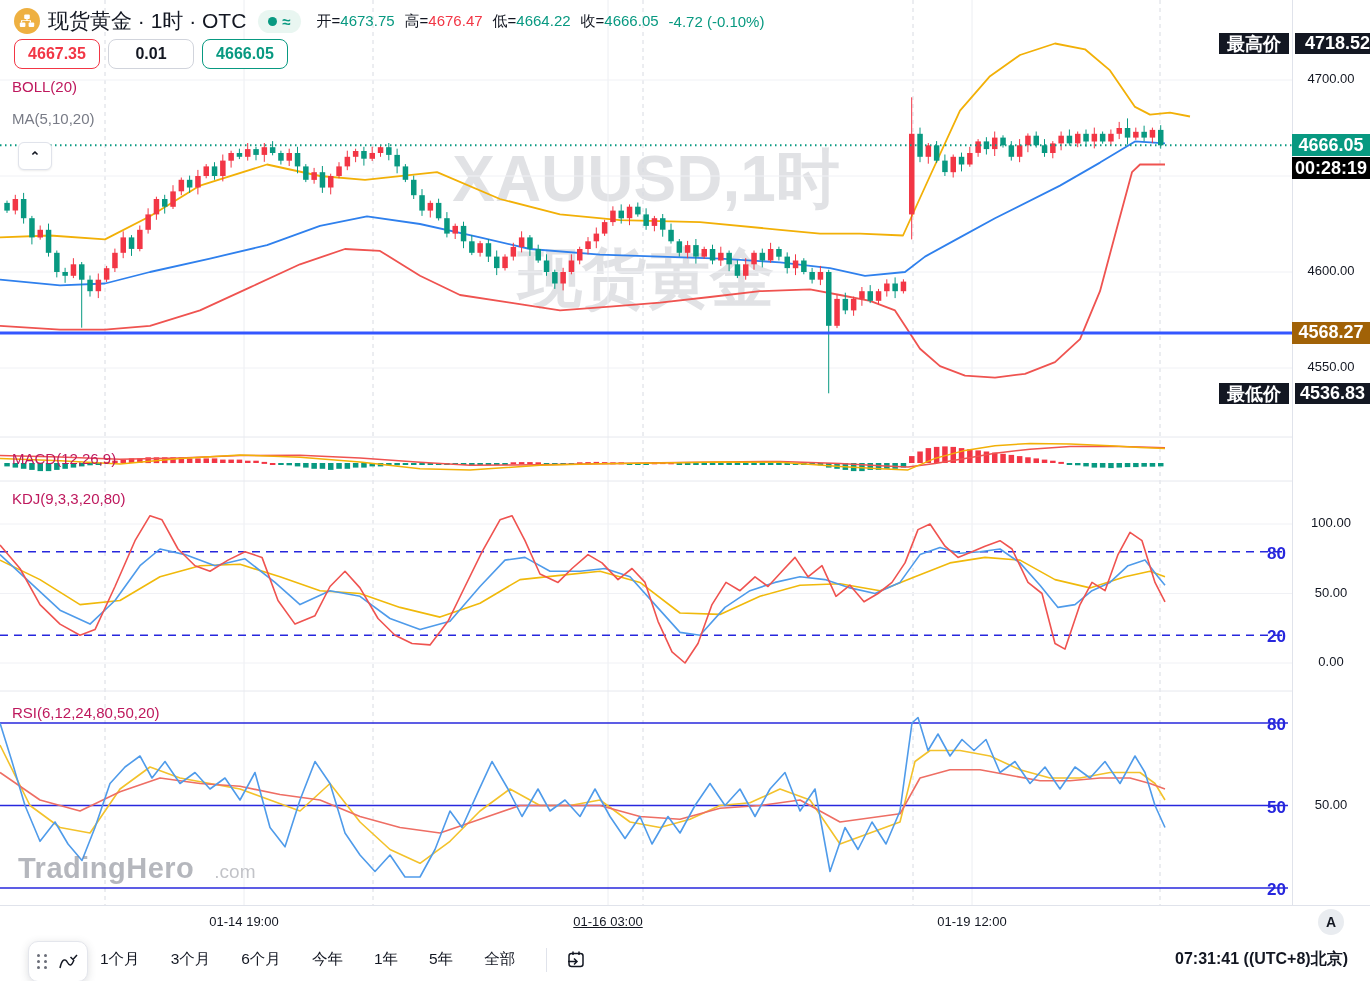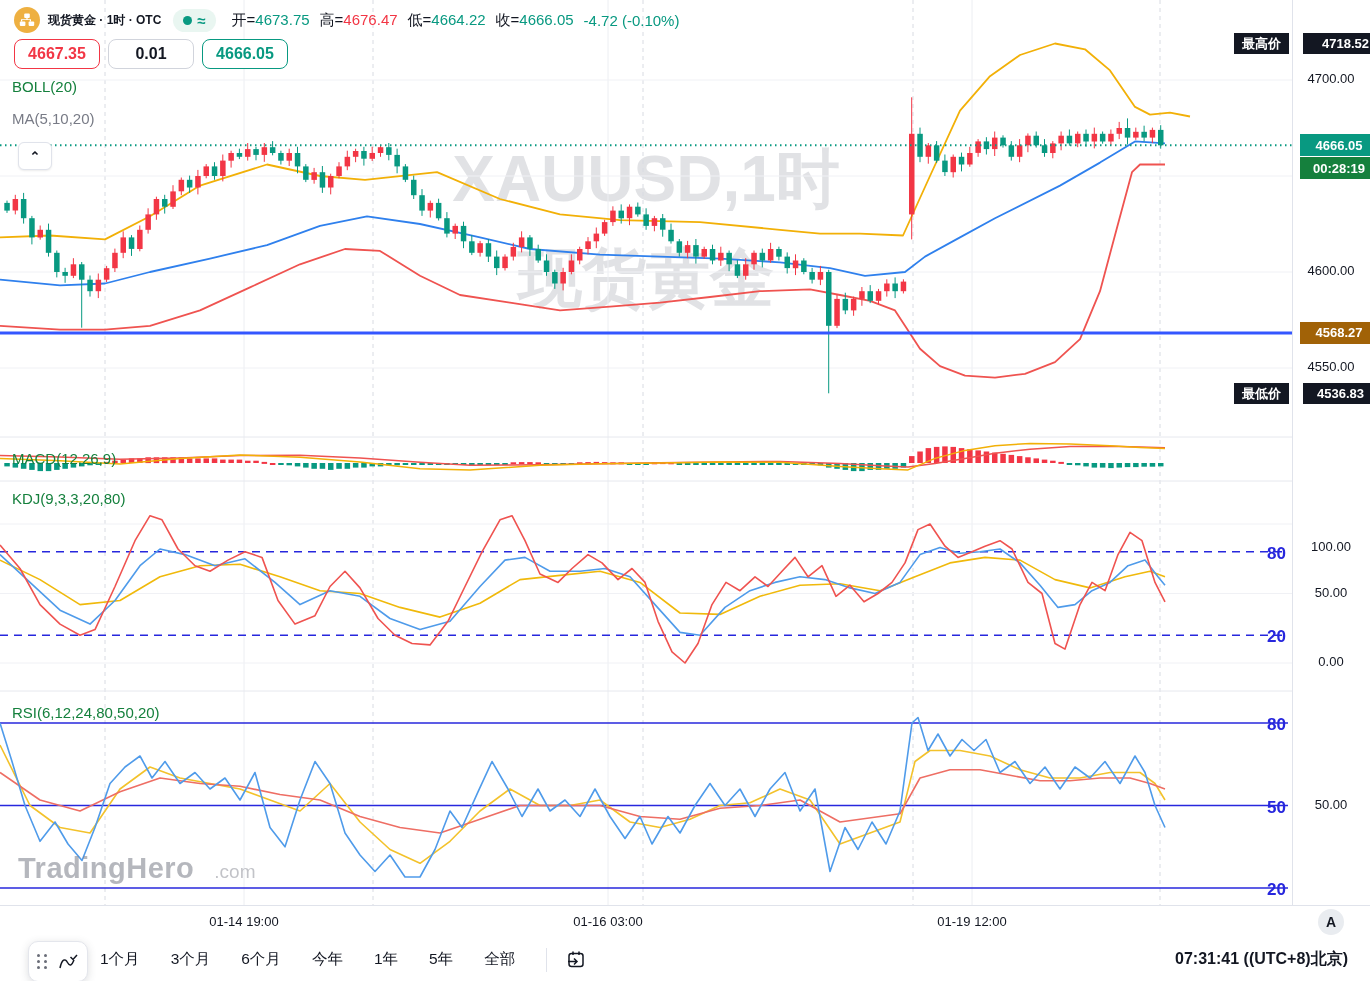--- a/index.html
+++ b/index.html
@@ -11,42 +11,42 @@
   .wm div{font-size:64px;line-height:1.55;}
   .brand{position:absolute;left:18px;top:852px;z-index:2;color:rgba(120,123,134,0.55);font-weight:700;}
   .brand-main{font-size:29px;letter-spacing:0.5px;}
   .brand-suffix{font-size:19px;font-weight:400;color:rgba(120,123,134,0.45);margin-left:20px;}
   #svgwrap{position:absolute;left:0;top:0;z-index:1;}
   
   .axiscol{position:absolute;left:1292px;top:0;width:78px;height:937px;background:#fff;
            border-left:1px solid #e0e3eb;z-index:1;}
   .axlbl{position:absolute;left:1292px;width:78px;text-align:center;font-size:13px;color:#131722;z-index:2;}
   .bluelbl{position:absolute;width:34px;text-align:right;font-size:17px;font-weight:700;color:#2727dd;z-index:2;right:84px;}
-  .badge{position:absolute;z-index:3;font-size:13px;font-weight:600;color:#fff;display:flex;
-         align-items:center;justify-content:center;margin-left:8px;}
+  .badge{position:absolute;z-index:3;font-size:18px;font-weight:600;color:#fff;display:flex;
+         align-items:center;justify-content:center;}
   .badge.dark{background:#131722;}
   .badge.teal{background:#089981;}
-  .badge.teal2{background:#15803d;}
+  .badge.teal2{background:#000000;}
   .badge.blue{background:#a16207;}
   
   .hdr{position:absolute;left:14px;top:7px;display:flex;align-items:center;z-index:4;}
-  .hdr .title{font-size:12px;font-weight:700;margin-left:8px;}
+  .hdr .title{font-size:21px;font-weight:400;margin-left:8px;}
   .pill{display:flex;align-items:center;gap:5px;background:#e9f6f1;border-radius:12px;
         padding:3px 10px;margin-left:12px;}
   .pill .dot{width:9px;height:9px;border-radius:50%;background:#089981;}
   .pill .approx{color:#089981;font-size:15px;font-weight:700;}
   .ohlc{display:flex;align-items:center;margin-left:16px;font-size:15px;gap:10px;}
   .ohlc .lab{color:#131722;}
   .c-up{color:#089981;} .c-dn{color:#f23645;}
   .quotes{position:absolute;left:14px;top:39px;display:flex;gap:8px;z-index:4;}
   .qbox{height:28px;min-width:84px;display:flex;align-items:center;justify-content:center;
         border-radius:8px;font-size:16px;font-weight:600;border:1.5px solid #d1d4dc;background:#fff;}
   .qbox.sell{border-color:#f23645;color:#f23645;}
   .qbox.buy{border-color:#089981;color:#089981;}
-  .indlbl{position:absolute;left:12px;z-index:2;font-size:15px;color:#15803d;}
+  .indlbl{position:absolute;left:12px;z-index:2;font-size:15px;color:#be185d;}
   .indlbl.gray{color:#787b86;}
   .chev{position:absolute;left:18px;top:142px;width:32px;height:26px;background:#fff;
         border:1px solid #e0e3eb;border-radius:6px;z-index:4;display:flex;align-items:center;
         justify-content:center;font-size:13px;font-weight:700;color:#131722;box-shadow:0 1px 2px rgba(0,0,0,0.08);}
   .logo{width:26px;height:26px;border-radius:50%;background:#eeb041;display:flex;align-items:center;justify-content:center;}
   
   .taxis{position:absolute;left:0;top:905px;width:1370px;height:32px;background:#fff;
          border-top:1px solid #e0e3eb;border-bottom:1px solid #f97316;z-index:4;}
   .tlabel{position:absolute;top:8px;transform:translateX(-50%);font-size:13px;color:#131722;}
   .abtn{position:absolute;right:26px;top:3px;width:26px;height:26px;border-radius:50%;
@@ -537,21 +537,21 @@
         <polyline points="0.0,772.5 40.0,800.0 80.0,811.0 120.0,791.8 160.0,778.0 200.0,783.5 240.0,786.3 280.0,794.5 320.0,800.0 360.0,816.5 400.0,827.5 440.0,833.0 480.0,819.3 520.0,805.5 560.0,805.5 600.0,805.5 640.0,816.5 680.0,819.3 720.0,808.3 760.0,805.5 800.0,800.0 840.0,822.0 880.0,816.5 900.0,813.8 920.0,778.0 950.0,769.8 980.0,769.8 1010.0,775.3 1040.0,780.8 1070.0,780.8 1100.0,778.0 1130.0,778.0 1150.0,783.5 1165.0,789.0" fill="none" stroke="#ee6e64" stroke-width="1.6" stroke-linejoin="round"></polyline>
         <polyline points="0.0,723.0 12.0,761.5 25.0,805.5 40.0,841.3 55.0,822.0 68.0,844.0 82.0,860.5 95.0,827.5 110.0,783.5 125.0,767.0 140.0,756.0 152.0,778.0 165.0,761.5 180.0,783.5 195.0,772.5 210.0,789.0 225.0,778.0 240.0,800.0 255.0,772.5 270.0,827.5 285.0,846.8 300.0,800.0 315.0,761.5 330.0,783.5 345.0,833.0 360.0,855.0 375.0,871.5 390.0,855.0 405.0,877.0 420.0,877.0 435.0,849.5 450.0,811.0 462.0,827.5 478.0,791.8 492.0,761.5 508.0,789.0 522.0,816.5 538.0,789.0 550.0,811.0 565.0,800.0 580.0,816.5 595.0,789.0 610.0,816.5 625.0,838.5 640.0,816.5 652.0,844.0 668.0,816.5 680.0,833.0 695.0,805.5 710.0,783.5 725.0,805.5 740.0,789.0 755.0,816.5 770.0,789.0 785.0,772.5 800.0,811.0 815.0,789.0 830.0,871.5 845.0,827.5 858.0,849.5 872.0,822.0 886.0,844.0 900.0,811.0 912.0,723.0 918.0,717.5 928.0,750.5 938.0,734.0 950.0,756.0 962.0,739.5 974.0,750.5 986.0,739.5 1000.0,772.5 1015.0,761.5 1030.0,783.5 1045.0,767.0 1060.0,789.0 1075.0,767.0 1090.0,778.0 1105.0,761.5 1120.0,783.5 1135.0,756.0 1145.0,772.5 1155.0,805.5 1165.0,827.5" fill="none" stroke="#4f9bea" stroke-width="1.6" stroke-linejoin="round"></polyline>
       </svg></div>
 
   <div class="axiscol"></div>
   <div id="labels-layer">
       <div class="axlbl" style="top: 71px;">4700.00</div>
       <div class="axlbl" style="top: 167px;">4650.00</div>
       <div class="axlbl" style="top: 263px;">4600.00</div>
       <div class="axlbl" style="top: 359px;">4550.00</div>
-      <div class="axlbl" style="top: 515px; margin-top: 24px;">100.00</div>
+      <div class="axlbl" style="top: 515px;">100.00</div>
       <div class="axlbl" style="top: 584.5px;">50.00</div>
       <div class="axlbl" style="top: 654px;">0.00</div>
       <div class="axlbl" style="top: 796.5px;">50.00</div>
       <div class="bluelbl" style="top: 543.8px;">80</div>
       <div class="bluelbl" style="top: 627.2px;">20</div>
       <div class="bluelbl" style="top: 715px;">80</div>
       <div class="bluelbl" style="top: 797.5px;">50</div>
       <div class="bluelbl" style="top: 880px;">20</div>
     </div>
 
@@ -600,21 +600,21 @@
   <div class="indlbl" style="top:490px;">KDJ(9,3,3,20,80)</div>
   <div class="indlbl" style="top:704px;">RSI(6,12,24,80,50,20)</div>
 
   <div class="chev">
     <span>⌃</span>
   </div>
 
   <div class="taxis">
     <div id="timeLabels">
         <div class="tlabel" style="left: 244px;">01-14 19:00</div>
-        <div class="tlabel" style="left: 608px;">01-16 03:00</div>
+        <div class="tlabel" style="left: 608px; text-decoration: underline;">01-16 03:00</div>
         <div class="tlabel" style="left: 972px;">01-19 12:00</div>
       </div>
     <div class="abtn">A</div>
   </div>
 
   <div class="tbar">
     <span id="rangeBtns" style="display:flex;align-items:flex-end;">
         <button class="rangebtn">1个月</button>
         <button class="rangebtn">3个月</button>
         <button class="rangebtn">6个月</button>

